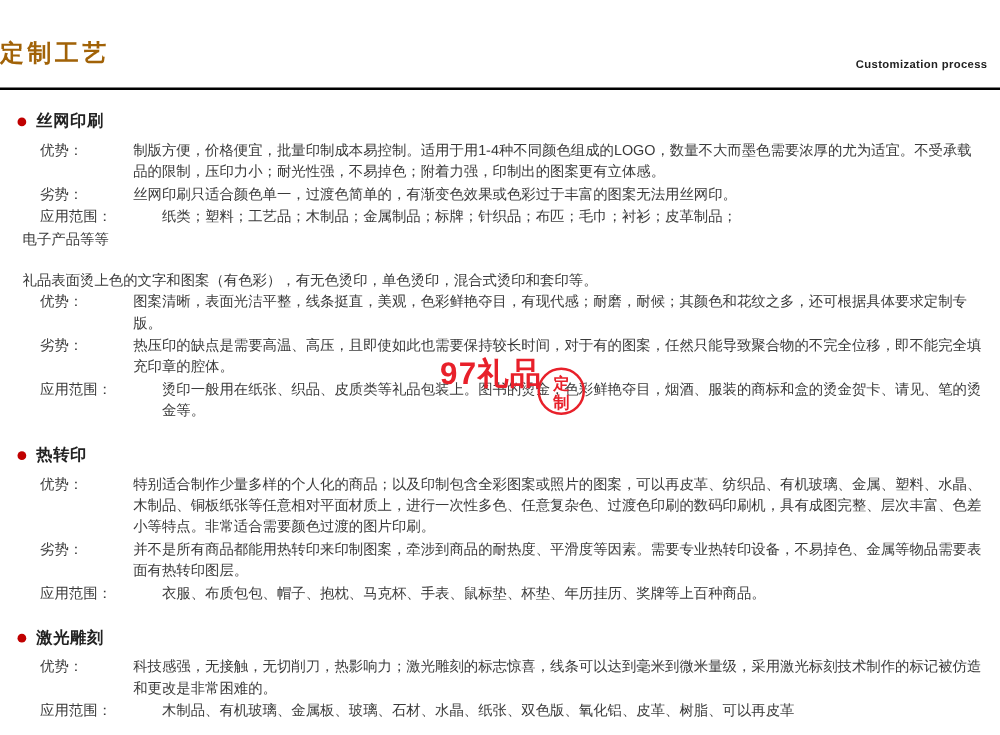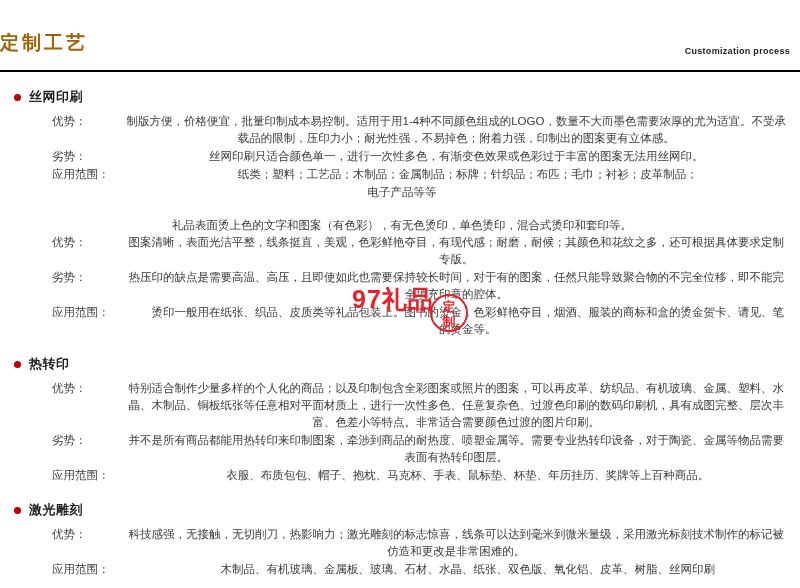--- a/index.html
+++ b/index.html
@@ -53,21 +53,20 @@
     top: 70px;
     left: 0;
     width: 800px;
     height: 2px;
     background: #000000;
   }
 
   
   .content {
     padding: 0 0 0 0;
-    text-align: center;
   }
   .section {
     margin: 0 0 0 0;
     padding: 16px 14px 0 14px;
   }
   .section-head {
     display: flex;
     align-items: center;
     margin-bottom: 7px;
   }
@@ -91,21 +90,20 @@
     align-items: flex-start;
     font-size: 11.5px;
     line-height: 17px;
     color: #3a3a3a;
     margin-left: 18px;
     margin-bottom: 1px;
   }
   .para-label {
     flex: 0 0 auto;
     white-space: nowrap;
-    margin-left: 20px;
   }
   .para-body {
     flex: 1 1 auto;
     margin-left: 40px;
   }
   .para-cont {
     font-size: 11.5px;
     line-height: 17px;
     color: #3a3a3a;
     margin-left: 4px;
@@ -168,21 +166,21 @@
       <div class="section-head">
         <span class="bullet"></span>
         <span class="section-title">丝网印刷</span>
       </div>
       <div class="para">
         <span class="para-label">优势：</span>
         <span class="para-body">制版方便，价格便宜，批量印制成本易控制。适用于用1-4种不同颜色组成的LOGO，数量不大而墨色需要浓厚的尤为适宜。不受承载品的限制，压印力小；耐光性强，不易掉色；附着力强，印制出的图案更有立体感。</span>
       </div>
       <div class="para">
         <span class="para-label">劣势：</span>
-        <span class="para-body">丝网印刷只适合颜色单一，进行一次性多色，有渐变色效果或色彩过于丰富的图案无法用丝网印。</span>
+        <span class="para-body">丝网印刷只适合颜色单一，过渡色简单的，有渐变色效果或色彩过于丰富的图案无法用丝网印。</span>
       </div>
       <div class="para">
         <span class="para-label">应用范围：</span>
         <span class="para-body">纸类；塑料；工艺品；木制品；金属制品；标牌；针织品；布匹；毛巾；衬衫；皮革制品；</span>
       </div>
       <div class="para-cont">电子产品等等</div>
     </div>
 
     <div class="section">
       <div class="para-cont">礼品表面烫上色的文字和图案（有色彩），有无色烫印，单色烫印，混合式烫印和套印等。</div>
@@ -204,37 +202,37 @@
       <div class="section-head">
         <span class="bullet"></span>
         <span class="section-title">热转印</span>
       </div>
       <div class="para">
         <span class="para-label">优势：</span>
         <span class="para-body">特别适合制作少量多样的个人化的商品；以及印制包含全彩图案或照片的图案，可以再皮革、纺织品、有机玻璃、金属、塑料、水晶、木制品、铜板纸张等任意相对平面材质上，进行一次性多色、任意复杂色、过渡色印刷的数码印刷机，具有成图完整、层次丰富、色差小等特点。非常适合需要颜色过渡的图片印刷。</span>
       </div>
       <div class="para">
         <span class="para-label">劣势：</span>
-        <span class="para-body">并不是所有商品都能用热转印来印制图案，牵涉到商品的耐热度、喷塑金属等。需要专业热转印设备，对于陶瓷、金属等物品需要表面有热转印图层。</span>
+        <span class="para-body">并不是所有商品都能用热转印来印制图案，牵涉到商品的耐热度、平滑度等因素。需要专业热转印设备，不易掉色、金属等物品需要表面有热转印图层。</span>
       </div>
       <div class="para">
         <span class="para-label">应用范围：</span>
         <span class="para-body">衣服、布质包包、帽子、抱枕、马克杯、手表、鼠标垫、杯垫、年历挂历、奖牌等上百种商品。</span>
       </div>
     </div>
 
     <div class="section">
       <div class="section-head">
         <span class="bullet"></span>
         <span class="section-title">激光雕刻</span>
       </div>
       <div class="para">
         <span class="para-label">优势：</span>
         <span class="para-body">科技感强，无接触，无切削刀，热影响力；激光雕刻的标志惊喜，线条可以达到毫米到微米量级，采用激光标刻技术制作的标记被仿造和更改是非常困难的。</span>
       </div>
       <div class="para">
         <span class="para-label">应用范围：</span>
-        <span class="para-body">木制品、有机玻璃、金属板、玻璃、石材、水晶、纸张、双色版、氧化铝、皮革、树脂、丝网印刷</span>
+        <span class="para-body">木制品、有机玻璃、金属板、玻璃、石材、水晶、纸张、双色版、氧化铝、皮革、树脂、可以再皮革</span>
       </div>
     </div>
 
   </div>
 </div>
 
 </body></html>

